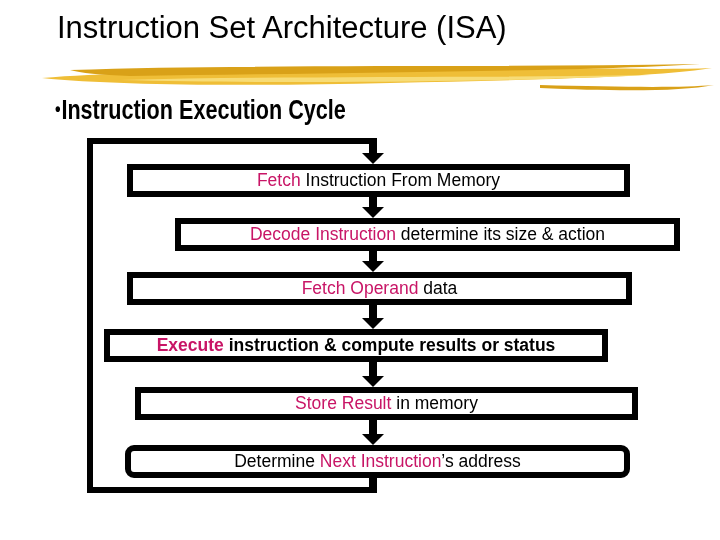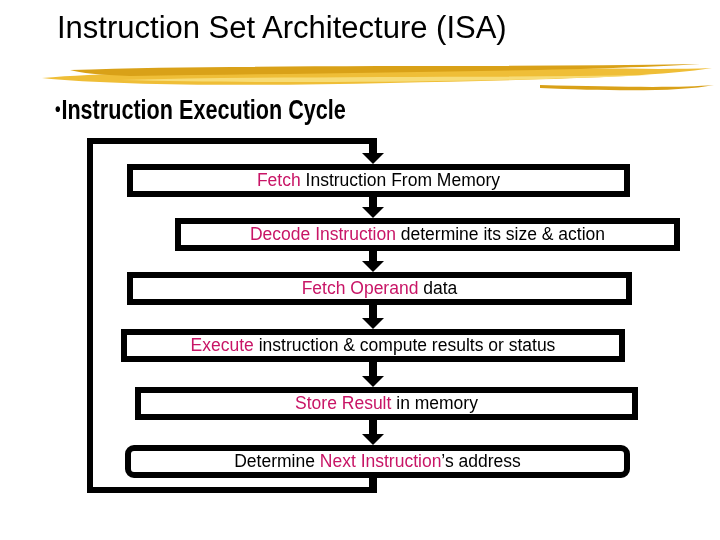--- a/index.html
+++ b/index.html
@@ -75,21 +75,21 @@
         <div class="arrow-head" style="left: 362px; top: 153px;"></div>
         <div class="step-box" style="left: 127px; top: 164px; width: 503px;"><span class="hl">Fetch</span><span> Instruction From Memory</span></div>
         <div class="arrow-stem" style="left: 369px; top: 195px; width: 8px; height: 13px;"></div>
         <div class="arrow-head" style="left: 362px; top: 207px;"></div>
         <div class="step-box" style="left: 127px; top: 218px; width: 505px; margin-left: 48px;"><span class="hl">Decode Instruction</span><span> determine its size &amp; action</span></div>
         <div class="arrow-stem" style="left: 369px; top: 249px; width: 8px; height: 13px;"></div>
         <div class="arrow-head" style="left: 362px; top: 261px;"></div>
         <div class="step-box" style="left: 127px; top: 272px; width: 505px;"><span class="hl">Fetch Operand</span><span> data</span></div>
         <div class="arrow-stem" style="left: 369px; top: 303px; width: 8px; height: 16px;"></div>
         <div class="arrow-head" style="left: 362px; top: 318px;"></div>
-        <div class="step-box" style="left: 121px; top: 329px; width: 504px;"><span class="hl">Execute</span><span> instruction &amp; compute results or status</span></div>
+        <div class="step-box" style="left: 104px; top: 329px; width: 504px; font-weight: bold;"><span class="hl">Execute</span><span> instruction &amp; compute results or status</span></div>
         <div class="arrow-stem" style="left: 369px; top: 360px; width: 8px; height: 17px;"></div>
         <div class="arrow-head" style="left: 362px; top: 376px;"></div>
         <div class="step-box" style="left: 124px; top: 387px; width: 503px; margin-left: 11px;"><span class="hl">Store Result</span><span> in memory</span></div>
         <div class="arrow-stem" style="left: 369px; top: 418px; width: 8px; height: 17px;"></div>
         <div class="arrow-head" style="left: 362px; top: 434px;"></div>
         <div class="step-box" style="left: 125px; top: 445px; width: 505px; border-radius: 9px;"><span>Determine </span><span class="hl">Next Instruction</span><span>’s address</span></div>
       </div>
   </div>
 
 </div>

